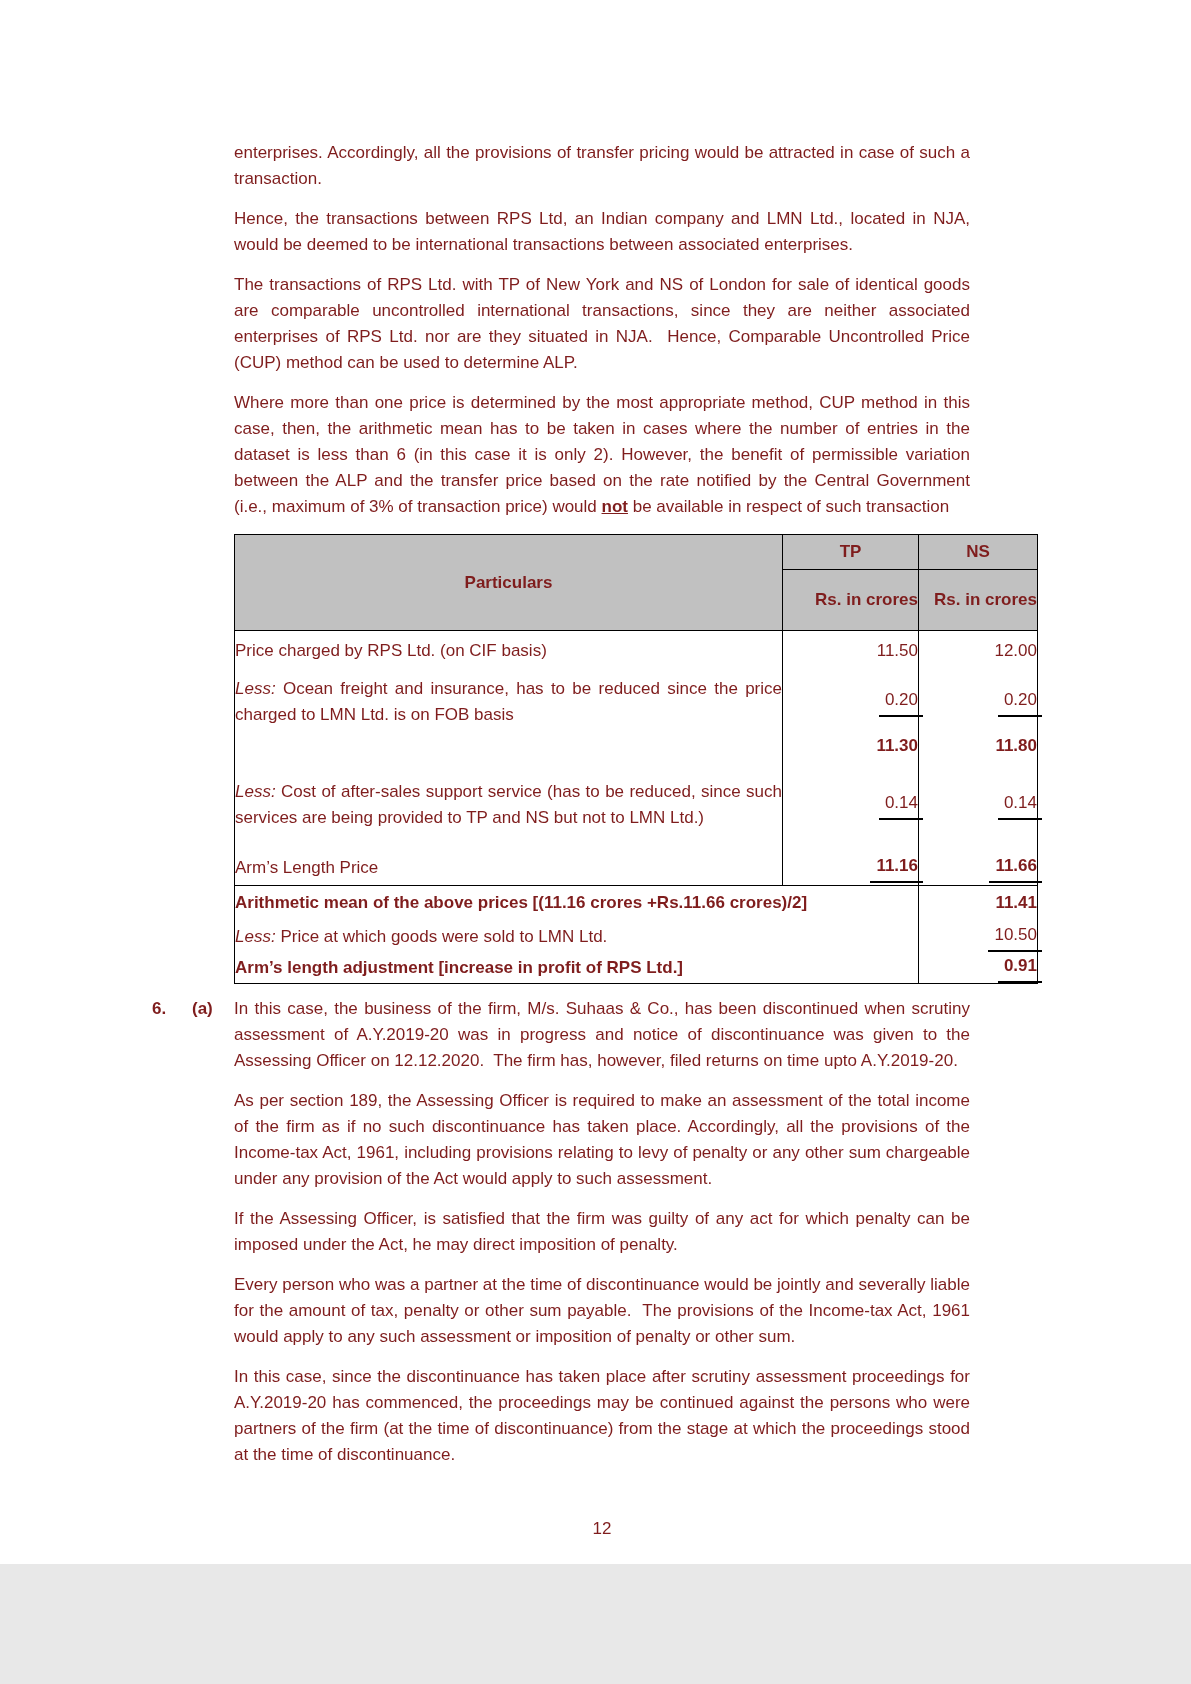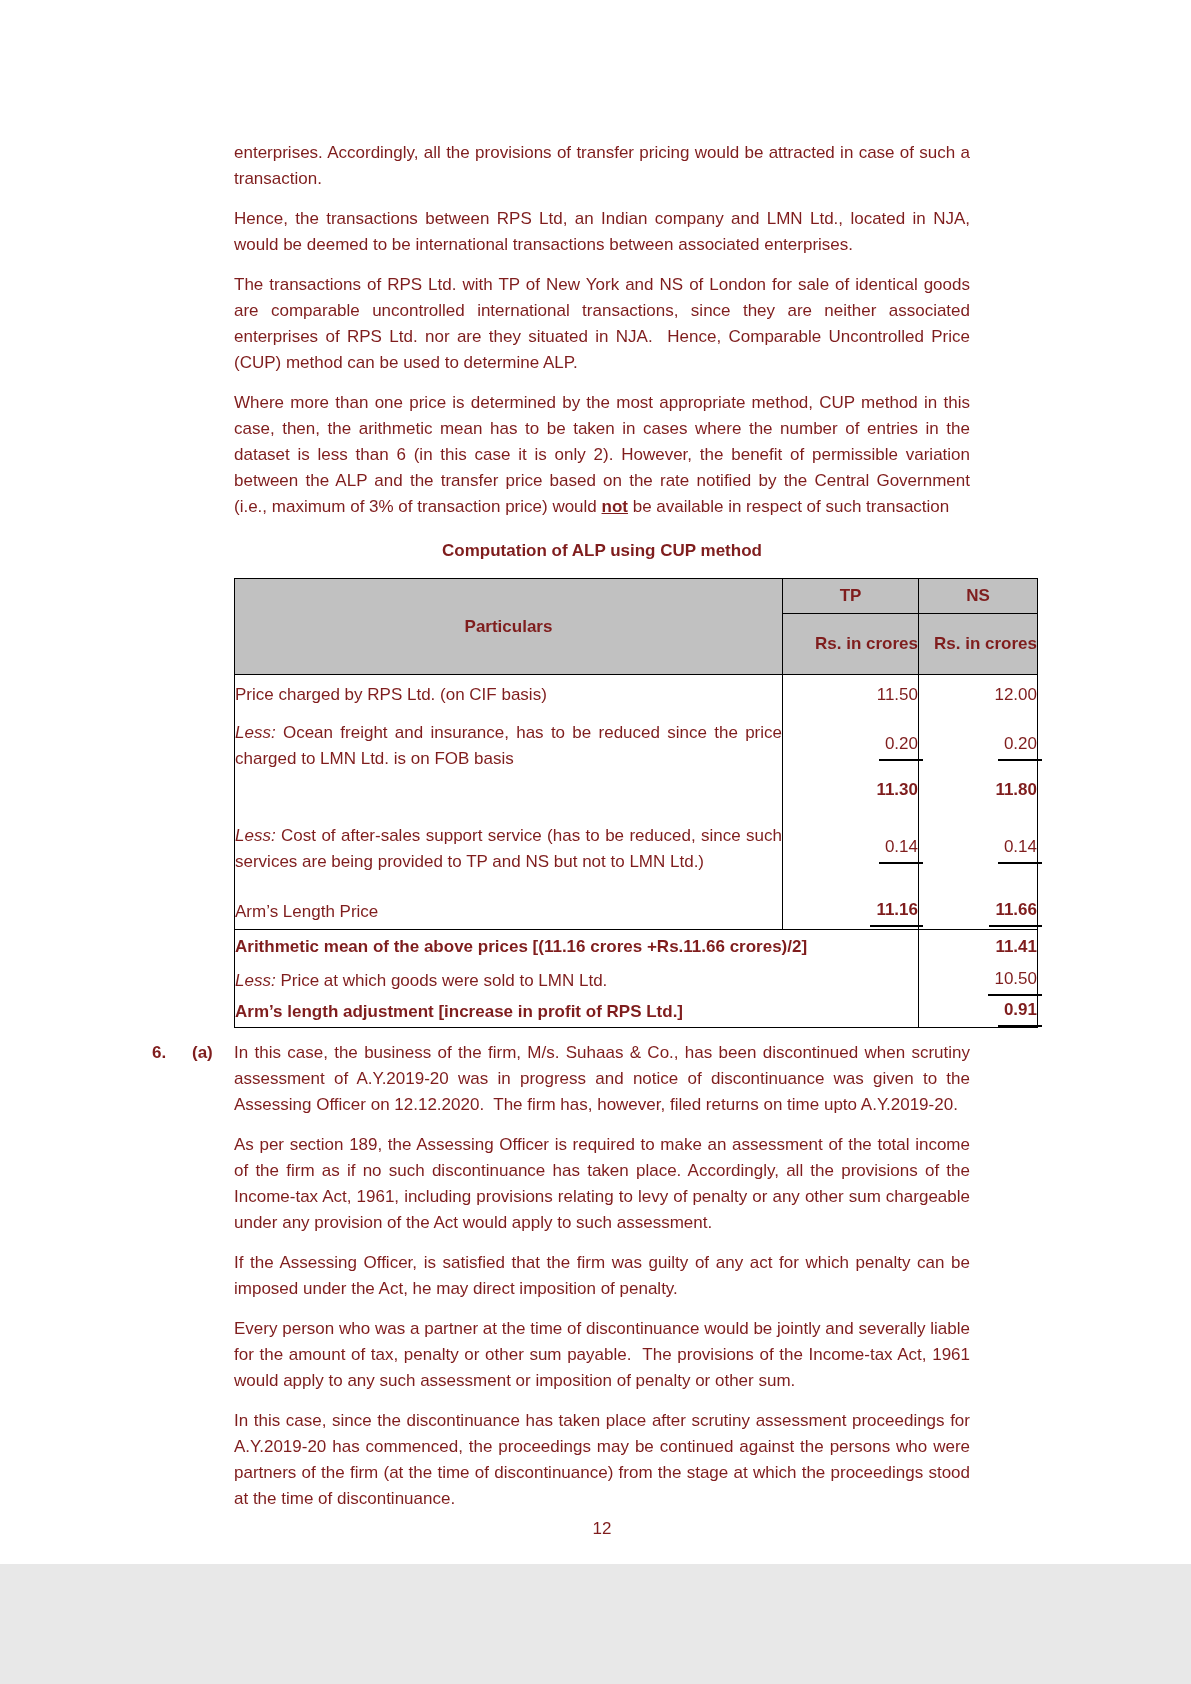--- a/index.html
+++ b/index.html
@@ -88,21 +88,20 @@
 <body>
 
 <div class="page">
   <div class="flow">
 
     <p class="para">enterprises. Accordingly, all the provisions of transfer pricing would be attracted in case of such a transaction.</p>
     <p class="para">Hence, the transactions between RPS Ltd, an Indian company and LMN Ltd., located in NJA, would be deemed to be international transactions between associated enterprises.</p>
     <p class="para">The transactions of RPS Ltd. with TP of New York and NS of London for sale of identical goods are comparable uncontrolled international transactions, since they are neither associated enterprises of RPS Ltd. nor are they situated in NJA.&nbsp; Hence, Comparable Uncontrolled Price (CUP) method can be used to determine ALP.</p>
     <p class="para"><span>Where more than one price is determined by the most appropriate method, CUP method in this case, then, the arithmetic mean has to be taken in cases where the number of entries in the dataset is less than 6 (in this case it is only 2). However, the benefit of permissible variation between the ALP and the transfer price based on the rate notified by the Central Government (i.e., maximum of 3% of transaction price) would </span><span class="bold-u">not</span><span> be available in respect of such transaction</span></p>
 
-    <div class="tbl-title">Computation of ALP using CUP method</div>
 
     <table class="alp">
       <colgroup>
         <col class="col-part">
           <col class="col-tp">
           <col class="col-ns">
       </colgroup>
       <tbody>
           <tr class="hdr hrow1">
         <td class="hcell" rowspan="2">Particulars</td>

